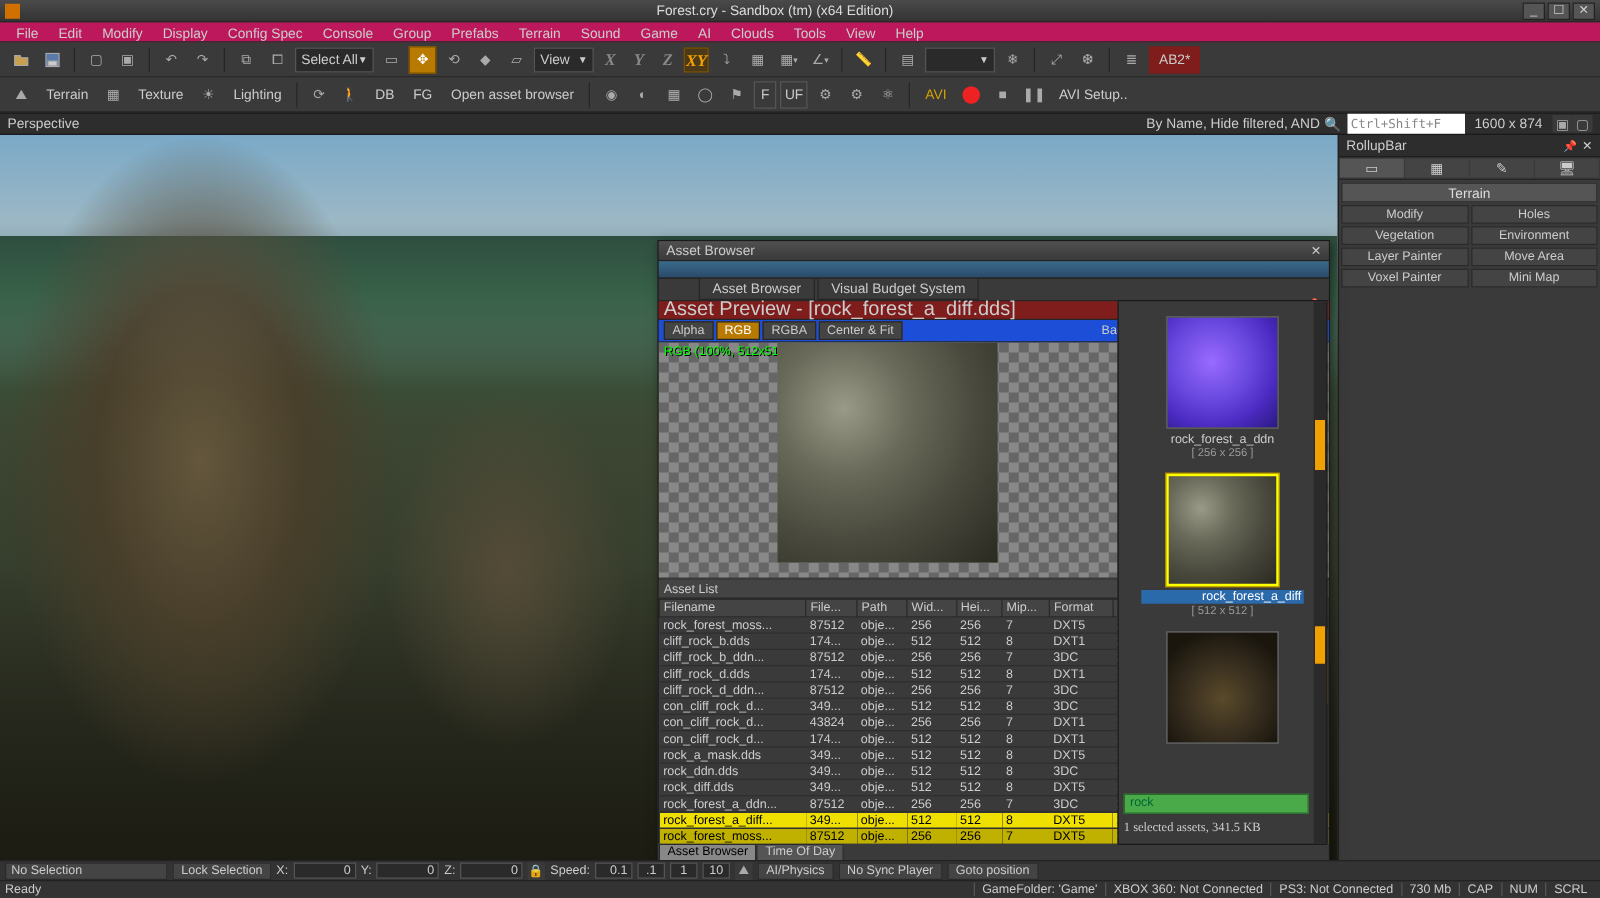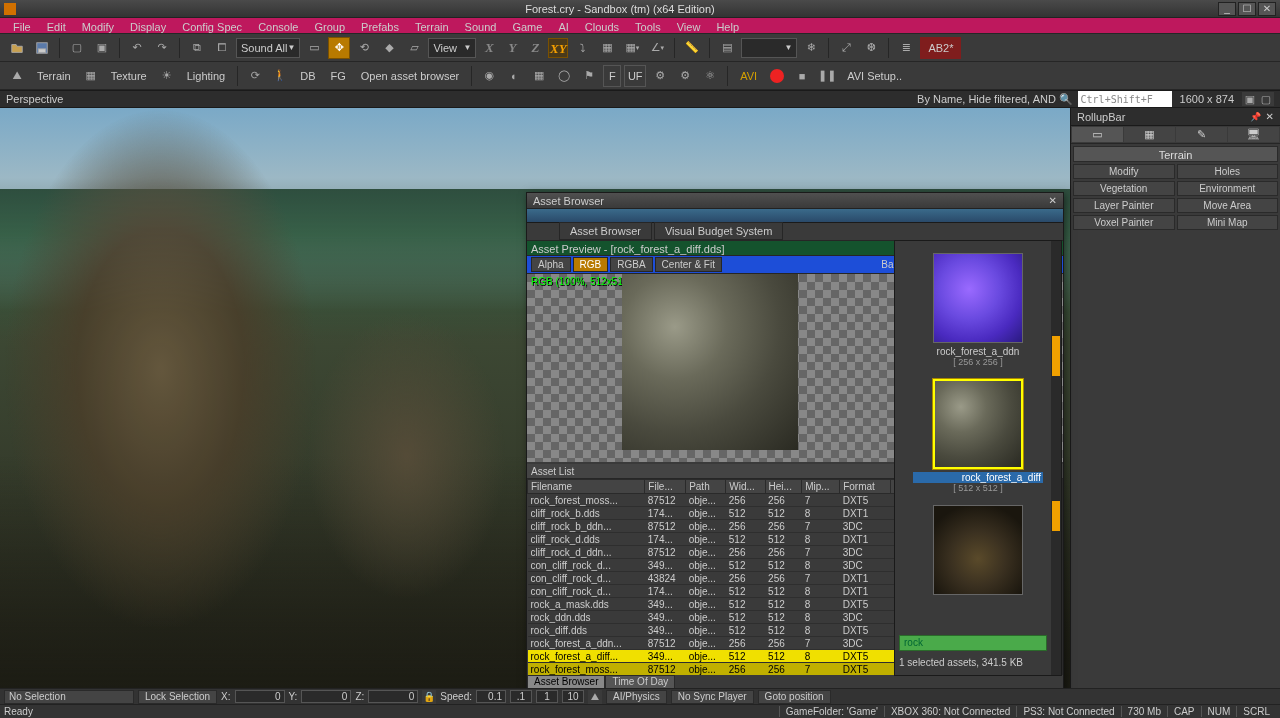--- a/index.html
+++ b/index.html
@@ -61,21 +61,21 @@
   .btn-grid{display:grid;grid-template-columns:1fr 1fr;gap:2px;padding:0 2px;}
   .panel-btn{height:15px;background:#444;border:1px solid #2a2a2a;text-align:center;font-size:10px;line-height:13px;color:#ccc;}
 
   
   .asset-win{position:absolute;left:526px;top:192px;width:538px;height:498px;background:#3a3a3a;border:1px solid #1a1a1a;box-shadow:2px 2px 8px rgba(0,0,0,0.5);display:flex;flex-direction:column;}
   .asset-win .wintitle{height:16px;background:linear-gradient(#505050,#3a3a3a);padding:0 6px;display:flex;align-items:center;color:#ccc;font-size:11px;border-bottom:1px solid #222;}
   .asset-win .toolbar-thin{height:14px;background:linear-gradient(#3a6a8a,#2a4a6a);border-bottom:1px solid #1a1a1a;}
   .asset-tabs{height:18px;display:flex;align-items:flex-end;background:#3a3a3a;border-bottom:1px solid #262626;}
   .asset-tab{padding:2px 10px;font-size:11px;color:#ccc;border:1px solid #262626;background:#3a3a3a;margin-left:2px;}
 
-  .preview-hdr{height:15px;background:#14532d;padding:0 4px;display:flex;align-items:flex-end;font-size:11px;color:#ccc;border-bottom:1px solid #262626;}
+  .preview-hdr{height:15px;background:#7f1d1d;padding:0 4px;display:flex;align-items:center;font-size:16px;color:#ccc;border-bottom:1px solid #262626;}
   .preview-ctrl{height:18px;background:#1d4ed8;display:flex;align-items:center;gap:2px;padding:0 4px;border-bottom:1px solid #262626;}
   .mini-btn{height:15px;padding:0 6px;background:#444;border:1px solid #262626;font-size:10px;color:#ccc;line-height:13px;}
   .mini-btn.act{background:#b87a00;color:#fff;}
   .mini-check{display:flex;align-items:center;gap:3px;font-size:10px;color:#ccc;}
   .mini-check .box{width:10px;height:10px;background:#2a2a2a;border:1px solid #666;position:relative;}
   .mini-check .box.checked::after{content:"✓";position:absolute;top:-2px;left:0;color:#f90;font-size:10px;}
 
   .preview-body{height:188px;background:repeating-conic-gradient(#888 0 25%,#666 0 50%) 0 0/16px 16px;position:relative;overflow:hidden;}
   .preview-label{position:absolute;top:2px;left:4px;font-size:10px;color:#0f0;text-shadow:1px 1px #000;}
   .preview-img{position:absolute;left:95px;top:0;width:176px;height:176px;background:
@@ -100,21 +100,21 @@
   .thumb-scroll{position:absolute;right:0;top:0;bottom:0;width:10px;background:#2a2a2a;}
   .thumb-scroll .th{position:absolute;left:1px;right:1px;top:95px;height:40px;background:#f0a000;}
   .thumb-scroll .th2{position:absolute;left:1px;right:1px;top:260px;height:30px;background:#f0a000;}
   .thumb-item{width:130px;margin:12px auto 4px;text-align:center;}
   .thumb-img{width:90px;height:90px;margin:0 auto;border:1px solid #666;}
   .thumb-img.sel{border:2px solid #ff0; box-shadow:0 0 0 1px #aa8800;}
   .thumb-name{font-size:10px;color:#ccc;margin-top:3px;}
   .thumb-name.sel{background:#2a6aaa;color:#fff;padding:0 2px;text-align:right;}
   .thumb-dim{font-size:9px;color:#999;}
   .thumb-search{position:absolute;bottom:24px;left:4px;right:14px;height:16px;background:#4aaa4a;border:1px solid #2a6a2a;padding:0 4px;font-size:10px;color:#063;line-height:14px;}
-  .thumb-status{position:absolute;bottom:4px;left:4px;right:14px;height:16px;background:#3a3a3a;font-size:10px;line-height:16px;color:#ccc;}
+  .thumb-status{position:absolute;bottom:4px;left:4px;right:14px;height:16px;background:#3a3a3a;font-size:10px;line-height:16px;color:#ccc;font-family:Liberation Serif, serif;}
 
   
   .coordbar{position:absolute;left:0;right:0;bottom:14px;height:16px;background:#333;display:flex;align-items:center;gap:4px;padding:0 4px;border-top:1px solid #222;font-size:10px;}
   .coord-field{background:#2a2a2a;border:1px solid #555;height:13px;width:50px;text-align:right;padding:0 3px;color:#ccc;line-height:11px;}
   .coord-mini{background:#2a2a2a;border:1px solid #555;height:13px;width:22px;text-align:center;color:#ccc;line-height:11px;}
   .coord-btn{background:#444;border:1px solid #2a2a2a;height:14px;padding:0 6px;line-height:12px;}
   .statusbar{position:absolute;left:0;right:0;bottom:0;height:14px;background:#333;display:flex;align-items:center;padding:0 4px;font-size:10px;color:#ccc;border-top:1px solid #222;}
   .statusbar .spacer{flex:1;}
   .statusbar .seg{padding:0 6px;border-left:1px solid #555;}
 </style>
@@ -165,21 +165,21 @@
   <div class="sep"></div>
   <div class="tbtn">▢</div>
   <div class="tbtn">▣</div>
   <div class="sep"></div>
   <div class="tbtn">↶</div>
   <div class="tbtn">↷</div>
   <div class="sep"></div>
   <div class="tbtn">⧉</div>
   <div class="tbtn">⧠</div>
   <div class="combo" style="min-width:60px">
-      <span>Sound All</span>
+      <span>Select All</span>
       <span class="arrow">▼</span>
     </div>
   <div class="tbtn">▭</div>
   <div class="tbtn active">✥</div>
   <div class="tbtn">⟲</div>
   <div class="tbtn">◆</div>
   <div class="tbtn">▱</div>
   <div class="combo" style="min-width:48px">
       <span>View</span>
       <span class="arrow">▼</span>

